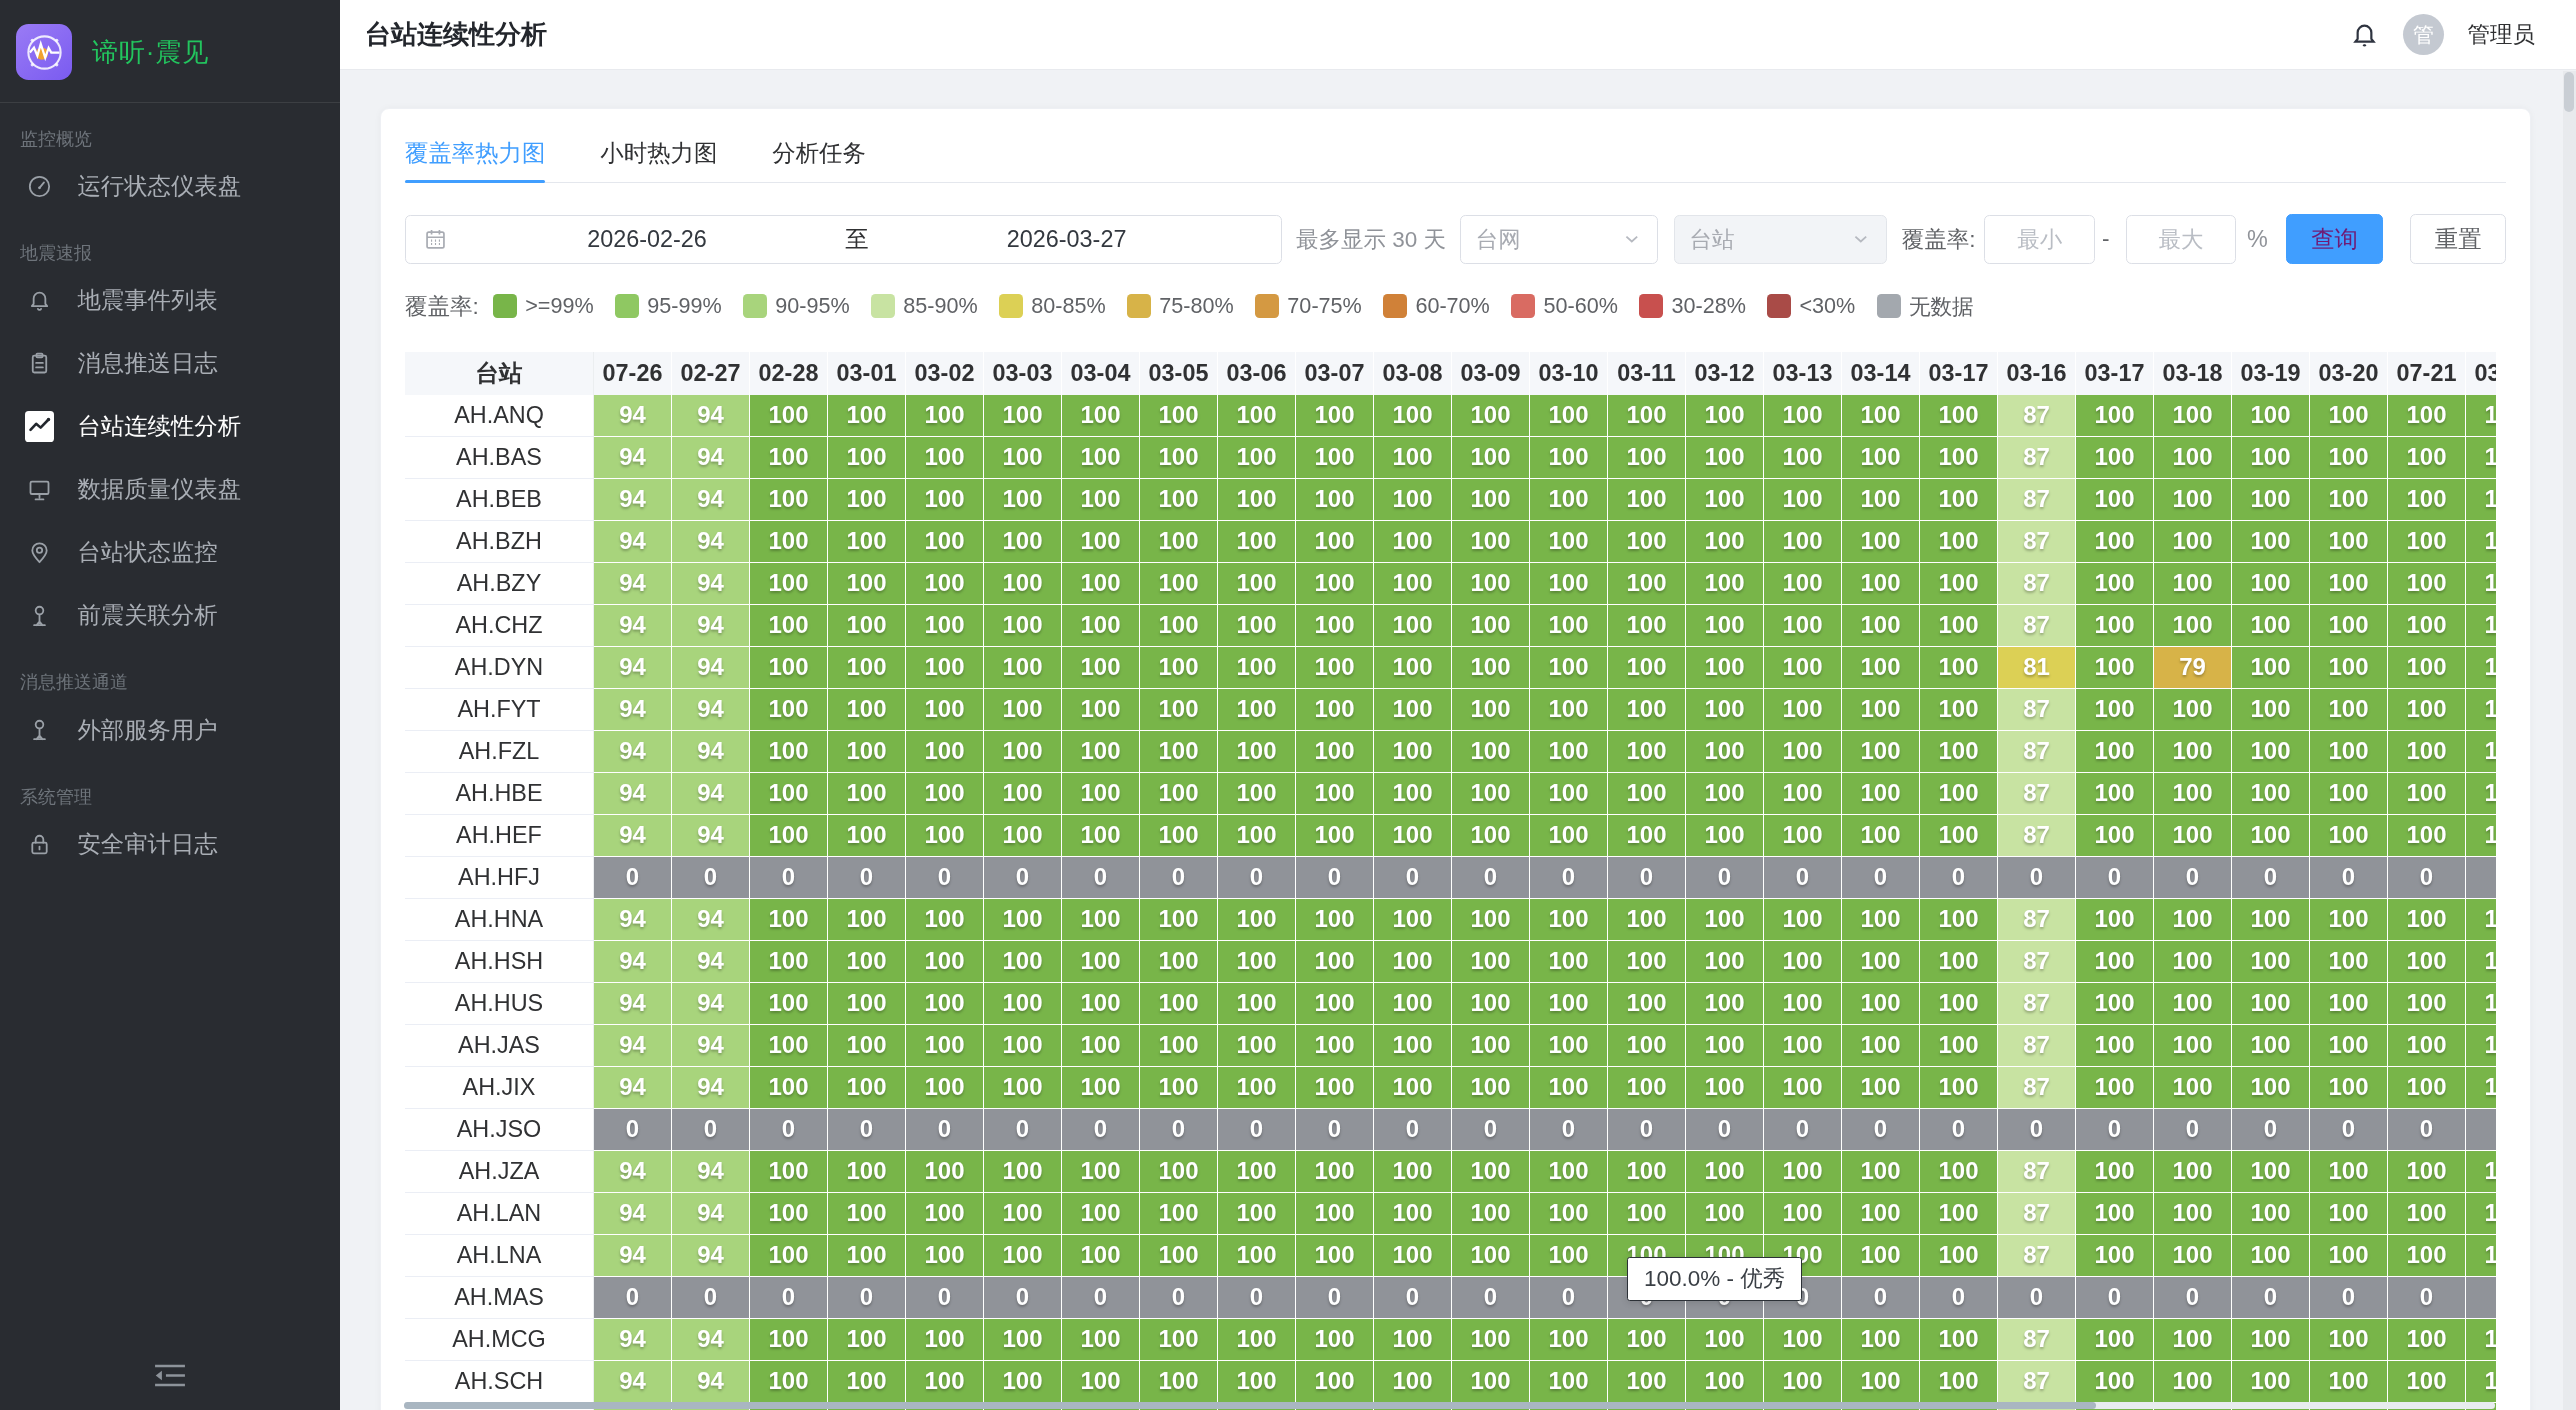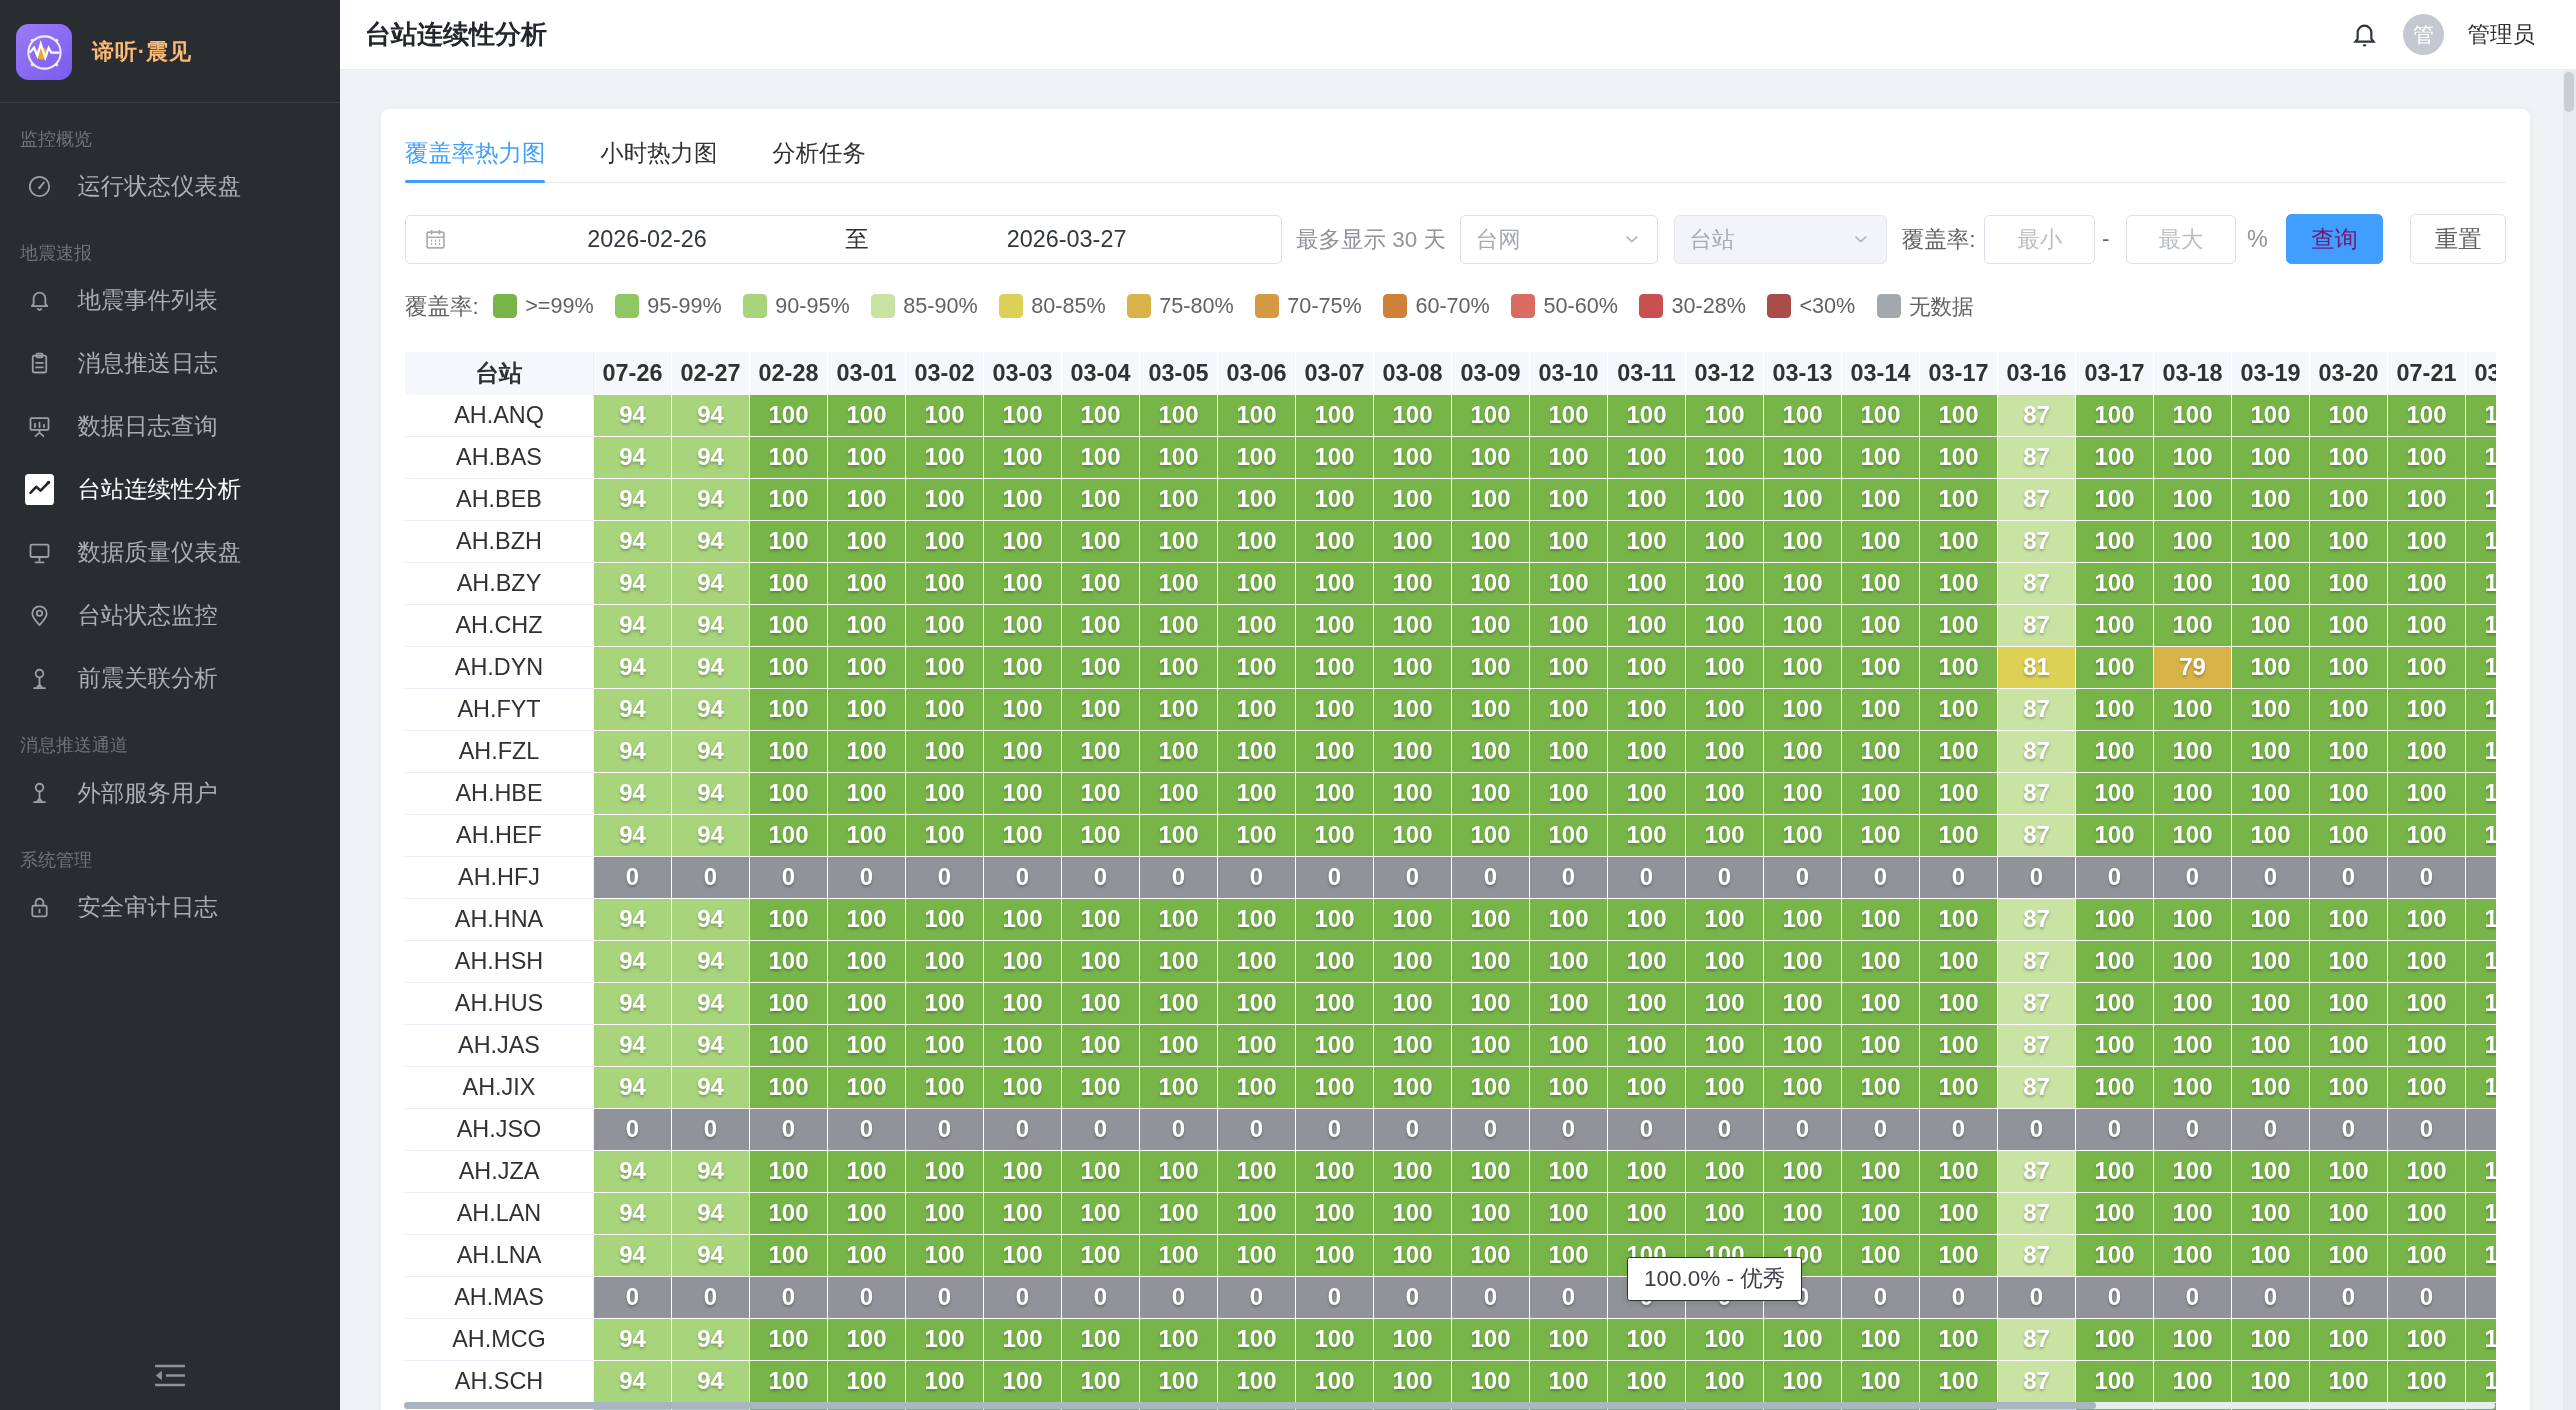--- a/index.html
+++ b/index.html
@@ -9,21 +9,21 @@
     font-family:"Liberation Sans","DejaVu Sans",sans-serif;
     color:#303133;
   }
   
   .sidebar { position:absolute; left:0; top:0; bottom:0; width:340px; background:#292c31; z-index:5; }
   .logo-row { display:flex; align-items:center; gap:20px; padding:16px 0 0 16px; height:88px; }
   .logo-box { width:56px; height:56px; border-radius:12.6px; flex:0 0 56px;
     background:linear-gradient(140deg,#9a7bf5 0%,#7a5bf0 100%);
     display:flex; align-items:center; justify-content:center; }
   .logo-box svg { width:45px; height:45px; }
-  .app-title { color:#fdba74; font-size:22px; font-weight:700; letter-spacing:0.9px; }
+  .app-title { color:#22c55e; font-size:26px; font-weight:400; letter-spacing:0.9px; }
   .side-divider { border-top:0.9px solid rgba(255,255,255,0.09); margin-top:14.4px; }
   .nav-section-label { color:#6e747b; font-size:18px; padding:0 0 0 20px; height:36px; line-height:41px; margin-top:15.3px; }
   .nav-item { display:flex; align-items:center; height:63px; padding-left:25px; gap:23.4px;
     color:#a9aeb5; font-size:23.4px; cursor:pointer; }
   .nav-item .nicon { width:29px; height:29px; flex:0 0 29px; display:flex; align-items:center; justify-content:center; color:#9aa0a7; }
   .nav-item .nicon svg { width:27px; height:27px; }
   .nav-item.active { color:#ffffff; }
   .nav-item.active .nicon { color:#ffffff; }
   .active-icon-box { width:31px; height:31px; background:#ffffff; border-radius:3.6px;
     display:flex; align-items:center; justify-content:center; }
@@ -146,29 +146,20 @@
       <div class="nav-item">
         <span class="nicon">
           <svg viewBox="0 0 24 24" fill="none" stroke="currentColor" stroke-width="1.6" stroke-linecap="round" stroke-linejoin="round">
             <rect x="6" y="5" width="12" height="15" rx="1.4"></rect>
             <rect x="9.3" y="3.2" width="5.4" height="3.4" rx="0.8"></rect>
             <path d="M9 11.5 h6 M9 15.5 h6"></path>
           </svg>
         </span>
         <span>消息推送日志</span>
       </div>
-      <div class="nav-item">
-        <span class="nicon">
-          <svg viewBox="0 0 24 24" fill="none" stroke="currentColor" stroke-width="1.6" stroke-linecap="round" stroke-linejoin="round">
-            <rect x="4" y="4.5" width="16" height="10.5" rx="1"></rect>
-            <path d="M8 9.5 v3 M12 8.5 v4 M16 10.5 v2 M12 15 v2.5 M12 17.5 l-3.5 3 M12 17.5 l3.5 3"></path>
-          </svg>
-        </span>
-        <span>数据日志查询</span>
-      </div>
       <div class="nav-item active">
         <span class="nicon">
           <span class="active-icon-box" style="color:#23272d">
             <svg viewBox="0 0 24 24" fill="none" stroke="currentColor" stroke-width="1.6" stroke-linecap="round" stroke-linejoin="round">
               <path d="M4 15 L9 9.6 L13 13 L20 5.8" stroke-width="2.3"></path>
               <circle cx="20" cy="5.8" r="1.5" fill="currentColor" stroke="none"></circle>
             </svg>
           </span>
         </span>
         <span>台站连续性分析</span>

